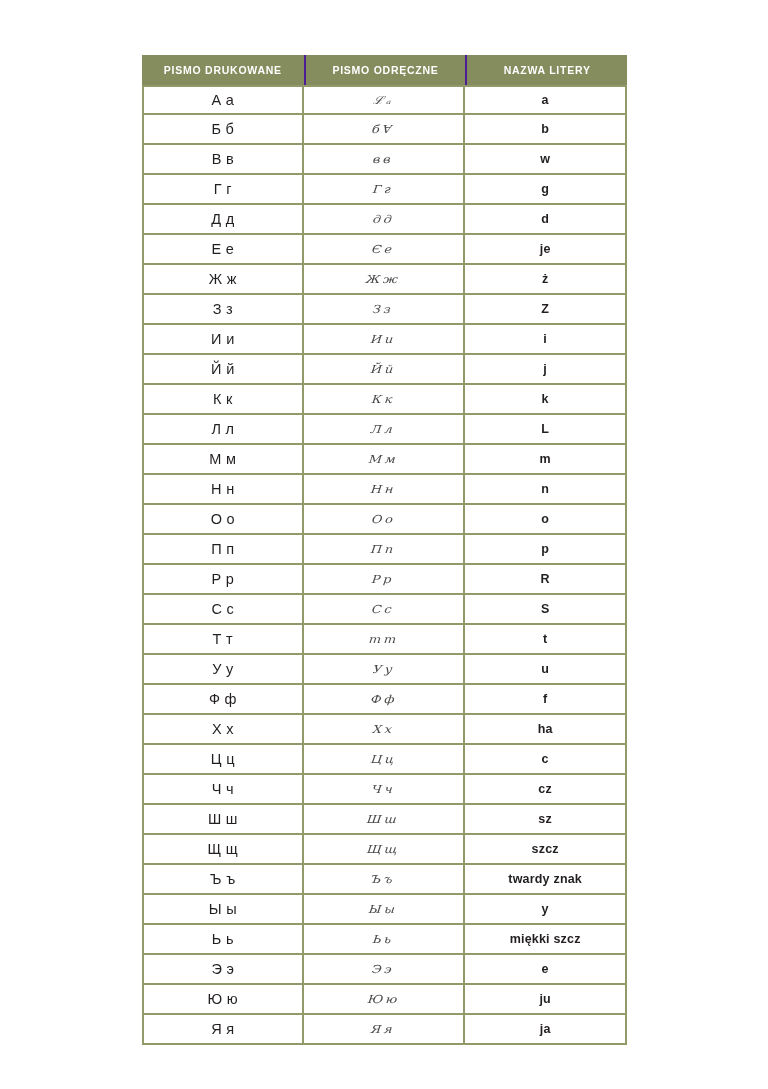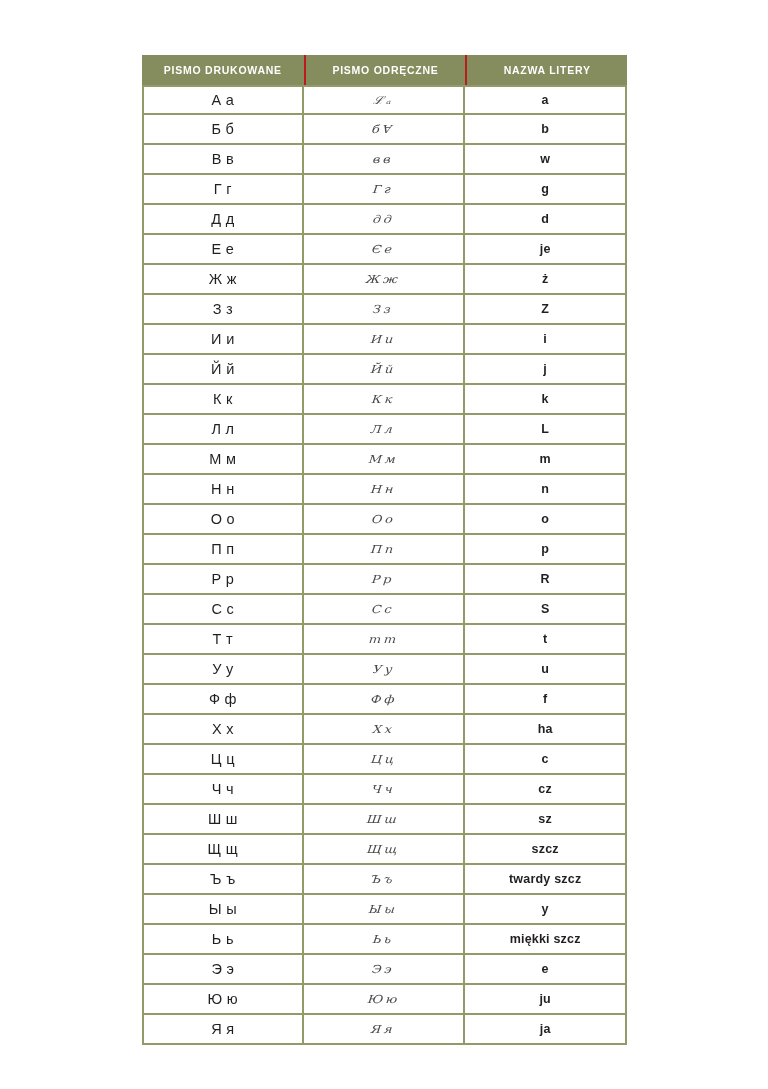--- a/index.html
+++ b/index.html
@@ -46,21 +46,21 @@
     color: #ffffff;
     font-size: 10.5px;
     font-weight: bold;
     letter-spacing: 0.75px;
     text-transform: uppercase;
     text-align: center;
     vertical-align: middle;
     padding: 0;
     height: 30px;
     box-sizing: border-box;
-    border-left: 2px solid #b91c1c;
+    border-left: 2px solid #4c1d95;
     white-space: nowrap;
   }
   #alphabet-table thead th.first {
     border-left: none;
     margin-left: 24px;
   }
 
   
   #alphabet-table tbody tr {
     height: 30px;
@@ -249,21 +249,21 @@
           <td class="c-name">sz</td>
         </tr>
         <tr>
           <td class="c-print">Щ щ</td>
           <td class="c-cursive"><span class="glyphs">Щщ</span></td>
           <td class="c-name">szcz</td>
         </tr>
         <tr>
           <td class="c-print">Ъ ъ</td>
           <td class="c-cursive"><span class="glyphs">Ъъ</span></td>
-          <td class="c-name">twardy szcz</td>
+          <td class="c-name">twardy znak</td>
         </tr>
         <tr>
           <td class="c-print">Ы ы</td>
           <td class="c-cursive"><span class="glyphs">Ыы</span></td>
           <td class="c-name">y</td>
         </tr>
         <tr>
           <td class="c-print">Ь ь</td>
           <td class="c-cursive"><span class="glyphs">Ьь</span></td>
           <td class="c-name">miękki szcz</td>

